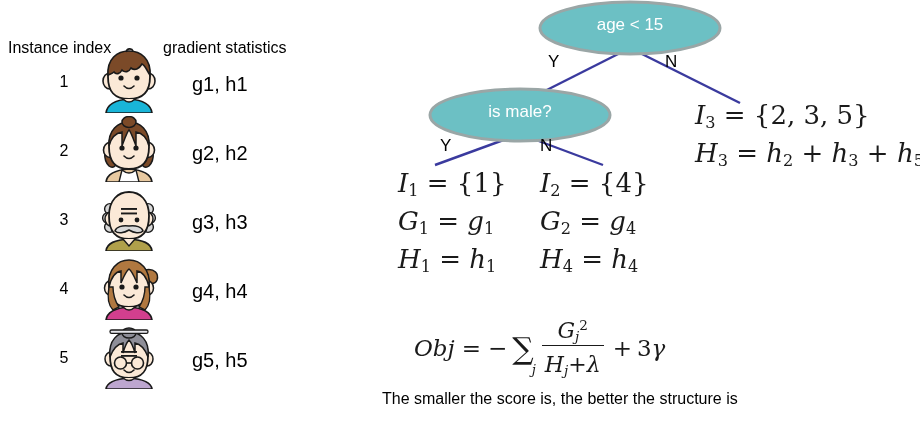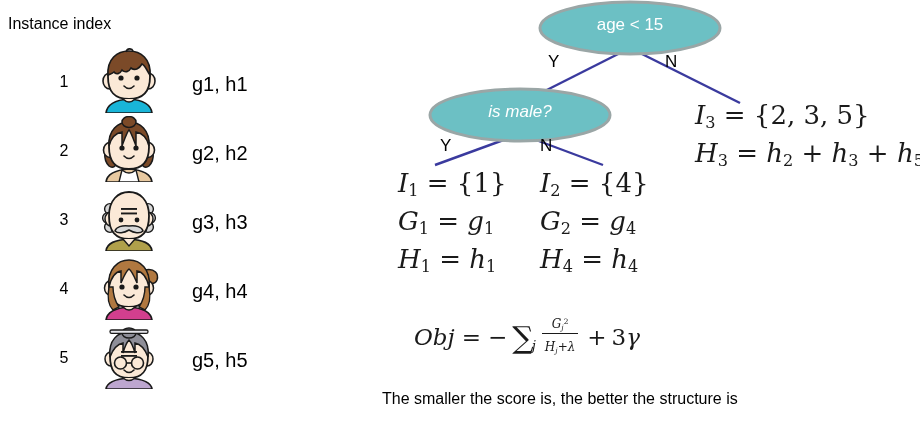--- a/index.html
+++ b/index.html
@@ -21,20 +21,21 @@
     position: absolute;
     left: 0; top: 0;
     width: 340px; height: 421px;
   }
   .col-header {
     position: absolute;
     font-size: 16px;
     font-family: "Liberation Sans", sans-serif;
     color: #000;
     white-space: nowrap;
+    margin-top: 24px;
   }
   #header-index { left: 8px;  top: 15px; }
   #header-stats { left: 163px; top: 15px; }
 
   .instance-row {
     position: absolute;
     left: 0;
     width: 340px;
     height: 68px;
   }
@@ -75,21 +76,21 @@
   }
   .node-label {
     position: absolute;
     color: #ffffff;
     font-size: 17px;
     font-family: "Liberation Sans", sans-serif;
     text-align: center;
     white-space: nowrap;
   }
   #node-root-label { left: 215px; top: 15px; width: 150px; }
-  #node-ismale-label { left: 105px; top: 102px; width: 150px; font-style: italic; }
+  #node-ismale-label { left: 105px; top: 102px; width: 150px; }
 
   .branch-label {
     position: absolute;
     font-size: 17px;
     font-family: "Liberation Sans", sans-serif;
     color: #000;
   }
   #branch-root-y  { left: 208px; top: 52px; }
   #branch-root-n  { left: 325px; top: 52px; }
   #branch-male-y  { left: 100px; top: 136px; }
@@ -149,21 +150,21 @@
     position: relative;
     bottom: 2px;
     left: -2px;
   }
   .frac {
     display: inline-flex;
     flex-direction: column;
     align-items: center;
     vertical-align: middle;
     margin: 0 4px;
-    font-size: 12px;
+    font-size: 22px;
     line-height: 1.12;
   }
   .frac .num {
     padding: 0 3px 1px 3px;
   }
   .frac .den {
     border-top: 1.4px solid #1a1a1a;
     padding: 7px 3px 0 3px;
   }
 
@@ -176,20 +177,21 @@
     color: #000;
     white-space: nowrap;
   }
 </style>
 </head>
 <body>
 
 <div id="left-panel">
 
   <div class="col-header" id="header-index">Instance index</div>
+  <div class="col-header" id="header-stats">gradient statistics</div>
 
   <div class="instance-row" style="top:47px">
     <div class="row-index">1</div>
     <div class="avatar">
       <svg viewBox="0 0 68 66" xmlns="http://www.w3.org/2000/svg">
         <ellipse cx="15" cy="34" rx="7" ry="8" fill="#fbe9d7" stroke="#1a1a1a" stroke-width="1.6"></ellipse>
         <ellipse cx="53" cy="34" rx="7" ry="8" fill="#fbe9d7" stroke="#1a1a1a" stroke-width="1.6"></ellipse>
         <path d="M34 52 C19 52 13 44 13 30 C13 14 22 5 34 5 C46 5 55 14 55 30 C55 44 49 52 34 52 Z" fill="#fbe9d7" stroke="#1a1a1a" stroke-width="1.8"></path>
         <path d="M13 28 C12 12 22 4 34 4 C46 4 56 12 55 28 C52 24 50 18 47 17
                  C44 22 40 24 36 21 C34 25 30 26 27 23 C25 27 21 28 19 25 C17 27 15 27 13 28 Z" fill="#7b4a28" stroke="#1a1a1a" stroke-width="1.6"></path>

